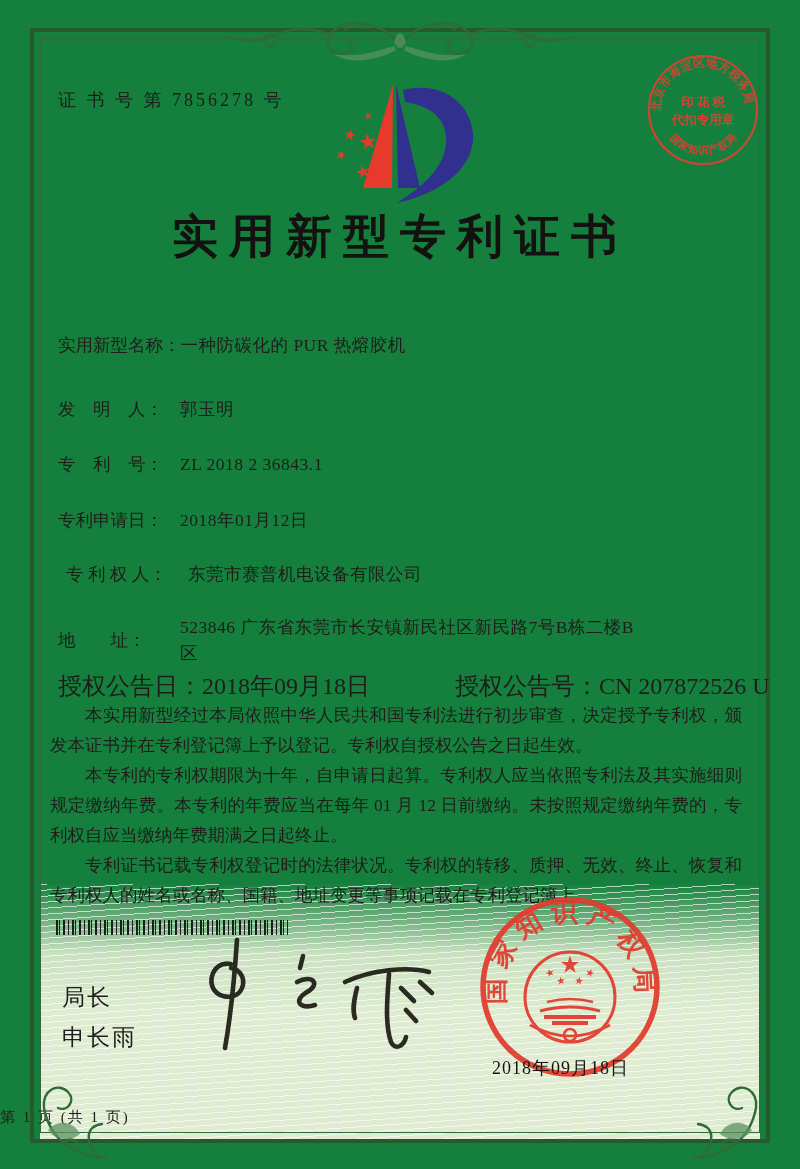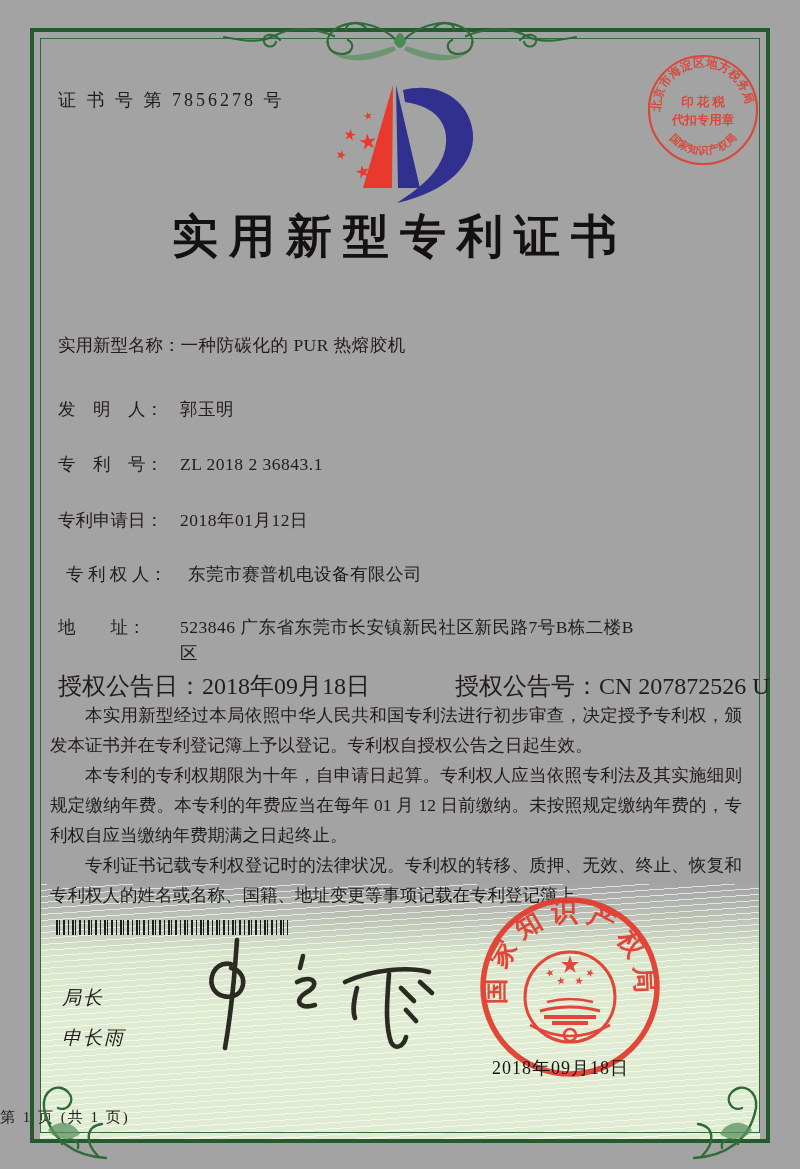--- a/index.html
+++ b/index.html
@@ -1,18 +1,18 @@
 <!DOCTYPE html>
 <html><head>
 <meta charset="utf-8">
 <style>
   html,body{margin:0;padding:0;background:#e9e4d2;}
   .page{
     position:relative;width:800px;height:1169px;margin:0 auto;
-    background:#a3a3a3;overflow:hidden;
+    background:#15803d;overflow:hidden;
     font-family:"Liberation Serif","DejaVu Serif",serif;color:#1f1d1a;
   }
   
   .green-zone{
     position:absolute;left:40px;right:40px;top:884px;height:256px;z-index:1;
     background:
       repeating-linear-gradient(176deg, rgba(255,255,255,.65) 0 1px, rgba(255,255,255,0) 1px 6px),
       linear-gradient(180deg, rgba(222,236,207,0) 0, rgba(222,236,207,.9) 70px, #dfecd1 130px);
   }
   
@@ -20,34 +20,34 @@
   .frame-inner{position:absolute;left:40px;top:38px;right:40px;bottom:36px;border:1px solid #2f6b3a;z-index:2;}
   .deco{position:absolute;z-index:4;}
   .cert-no{position:absolute;left:58px;top:88px;font-size:18px;letter-spacing:3px;z-index:3;}
   .logo{position:absolute;left:325px;top:62px;z-index:3;}
   .tax-stamp{position:absolute;left:638px;top:45px;z-index:4;opacity:.92;}
   .title{
     position:absolute;left:0;right:0;top:206px;text-align:center;z-index:3;
     font-size:46px;font-weight:bold;letter-spacing:11px;color:#141210;
   }
   .fields{position:absolute;left:58px;right:56px;top:0;z-index:3;font-size:17.5px;}
-  .frow{position:absolute;left:0;display:flex;align-items:flex-start;line-height:1.5;}
+  .frow{position:absolute;left:0;display:flex;align-items:center;line-height:1.5;}
   .flabel{flex:0 0 122px;white-space:nowrap;}
   .fvalue{letter-spacing:.5px;}
   .grant-row{position:absolute;left:58px;right:56px;top:670px;z-index:3;font-size:24px;}
   .grant-no{position:absolute;left:397px;top:0;white-space:nowrap;}
   .paras{position:absolute;left:50px;right:58px;top:700px;z-index:3;}
   .paras p{margin:0;font-size:17.5px;line-height:30px;text-indent:2em;text-align:justify;}
   .barcode{
     position:absolute;left:56px;top:920px;width:232px;height:15px;z-index:3;
     background:repeating-linear-gradient(90deg,#1d1d1d 0 2px,transparent 2px 3px,
       #1d1d1d 3px 4px,transparent 4px 7px,#1d1d1d 7px 9px,transparent 9px 12px,
       #1d1d1d 12px 13px,transparent 13px 16px);
   }
-  .director{position:absolute;left:62px;top:978px;z-index:3;font-size:19px;letter-spacing:2px;line-height:40px;font-style:italic;}
+  .director{position:absolute;left:62px;top:978px;z-index:3;font-size:23px;letter-spacing:2px;line-height:40px;}
   .signature{position:absolute;left:185px;top:930px;z-index:3;}
   .seal{position:absolute;left:470px;top:887px;z-index:4;opacity:.93;}
   .seal-date{position:absolute;left:492px;top:1056px;z-index:5;font-size:18px;letter-spacing:1px;color:#171511;}
   .footer{position:absolute;left:0;right:0;top:1108px;text-align:left;z-index:3;font-size:15px;letter-spacing:2px;}
 </style>
 </head>
 <body>
 
 <div class="page">
 

